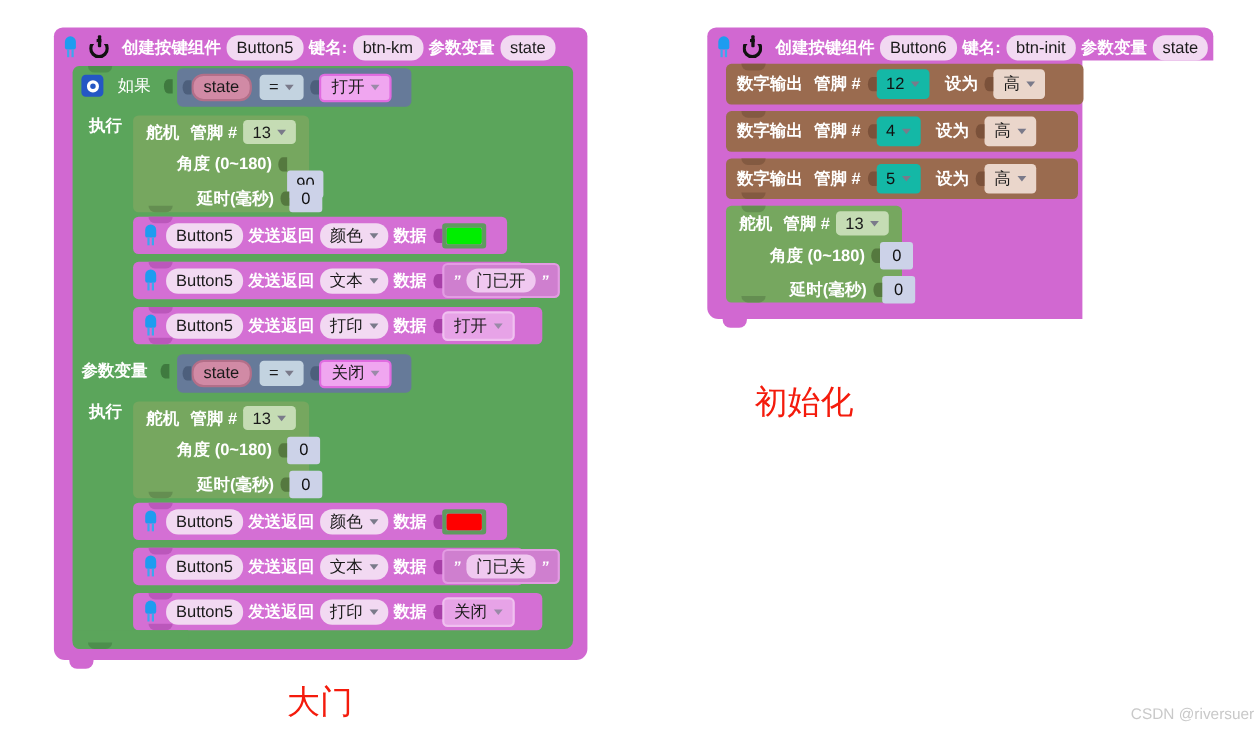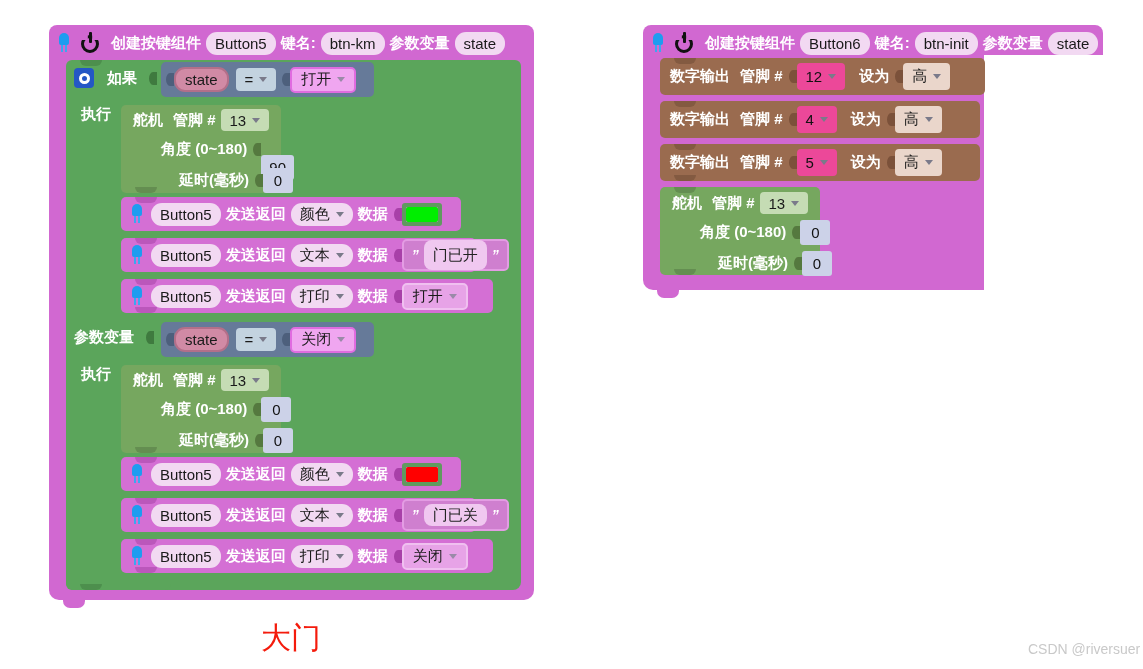--- a/index.html
+++ b/index.html
@@ -39,21 +39,21 @@
   .c-dout{background:#9a6b4f;}               
   .c-dout-d{background:#835a41;}
 
   
   .pill{
     display:inline-flex;align-items:center;justify-content:center;
     border-radius:11px;padding:0 9px;height:23px;
     font-size:15px;color:#1a1a1a;box-sizing:border-box;
   }
   .pill-lite{background:#f2d9f2;}
-  .pill-num{background:#ec4899;border-radius:4px;color:#111;}
+  .pill-num{background:#14b8a6;border-radius:4px;color:#111;}
   .pill-num-sq{background:#ccd2e8;border-radius:3px;color:#111;padding:0 8px;}
   .pill-green{background:#c5dcb4;border-radius:4px;}
   .pill-beige{background:#ead6cb;border-radius:4px;}
   .pill-var{background:#d18aa5;border-radius:11px;border:2px solid #b36f89;color:#1a1a1a;}
   .pill-str{background:#f0c8f0;border-radius:8px;color:#222;}
 
   .lbl{color:#ffffff;font-size:15px;padding:0 5px;}
 
   .caret{
     display:inline-block;margin-left:6px;
@@ -155,21 +155,21 @@
     <span class="pill pill-lite">state</span>
   </div>
 
   <div class="blk c-ctrl" style="left:50px;top:60px;width:455px;height:530px;border-radius:6px 6px 8px 8px;"></div>
   <div class="notch-top c-ctrl-d" style="left:64px;top:60px;"></div>
 
   <div class="blk row" style="left:58px;top:64px;height:28px;">
     <div class="gear-icon">
         <span></span>
       </div>
-    <span class="lbl" style="margin-left:8px;font-weight:bold;">如果</span>
+    <span class="lbl" style="margin-left:8px;font-weight:normal;">如果</span>
     <div class="socket sk-ctrl" style="margin-left:6px;"></div>
   </div>
 
   <div class="blk c-logic" style="left:145px;top:62px;width:213px;height:35px;border-radius:5px;"></div>
   <div class="blk row" style="left:149px;top:64px;height:31px;">
     <div class="socket sk-logic"></div>
     <span class="pill pill-var" style="height:25px;">state</span>
     <span class="pill" style="background:#c3d3e0;margin-left:7px;border-radius:4px;">
       <span>=</span>
         <i class="caret"></i>
@@ -236,21 +236,21 @@
     <span class="pill pill-lite" style="margin-left:8px;">Button5</span>
     <span class="lbl" style="font-weight:bold;">发送返回</span>
     <span class="pill pill-lite">
       <span>文本</span>
         <i class="caret"></i>
     </span>
     <span class="lbl" style="font-weight:bold;">数据</span>
     <div class="socket sk-send"></div>
     <span class="row" style="background:#cf7fcf;border:2px solid #e39ce3;border-radius:5px;height:28px;padding:0 3px;">
       <i class="quote">”</i>
-      <span class="pill pill-str" style="height:30px;">门已开</span>
+      <span class="pill pill-str" style="height:22px;border-radius:11px;">门已开</span>
       <i class="quote">”</i>
     </span>
   </div>
 
   <div class="blk c-send" style="left:105px;top:279px;width:372px;height:34px;border-radius:5px;"></div>
   <div class="notch-top c-send-d" style="left:119px;top:279px;"></div>
   <div class="notch-bot c-send-d" style="left:119px;top:307px;"></div>
   <div class="blk row" style="left:115px;top:282px;height:28px;">
     <div class="led-icon">
         <div class="bulb"></div>
@@ -478,16 +478,17 @@
     <div class="socket sk-servo"></div>
     <span class="pill pill-num-sq" style="height:25px;min-width:30px;">0</span>
   </div>
   <div class="blk row" style="left:697px;top:251px;height:24px;">
     <span class="lbl" style="font-weight:bold;">延时(毫秒)</span>
     <div class="socket sk-servo"></div>
     <span class="pill pill-num-sq" style="height:25px;min-width:30px;">0</span>
   </div>
 
   <div class="caption" style="left:245px;top:618px;">大门</div>
+  <div class="caption" style="left:670px;top:345px;">初始化</div>
 
   <div class="watermark" style="left:1012px;top:641px;">CSDN @riversuer</div>
 
 </div>
 
 </body></html>

